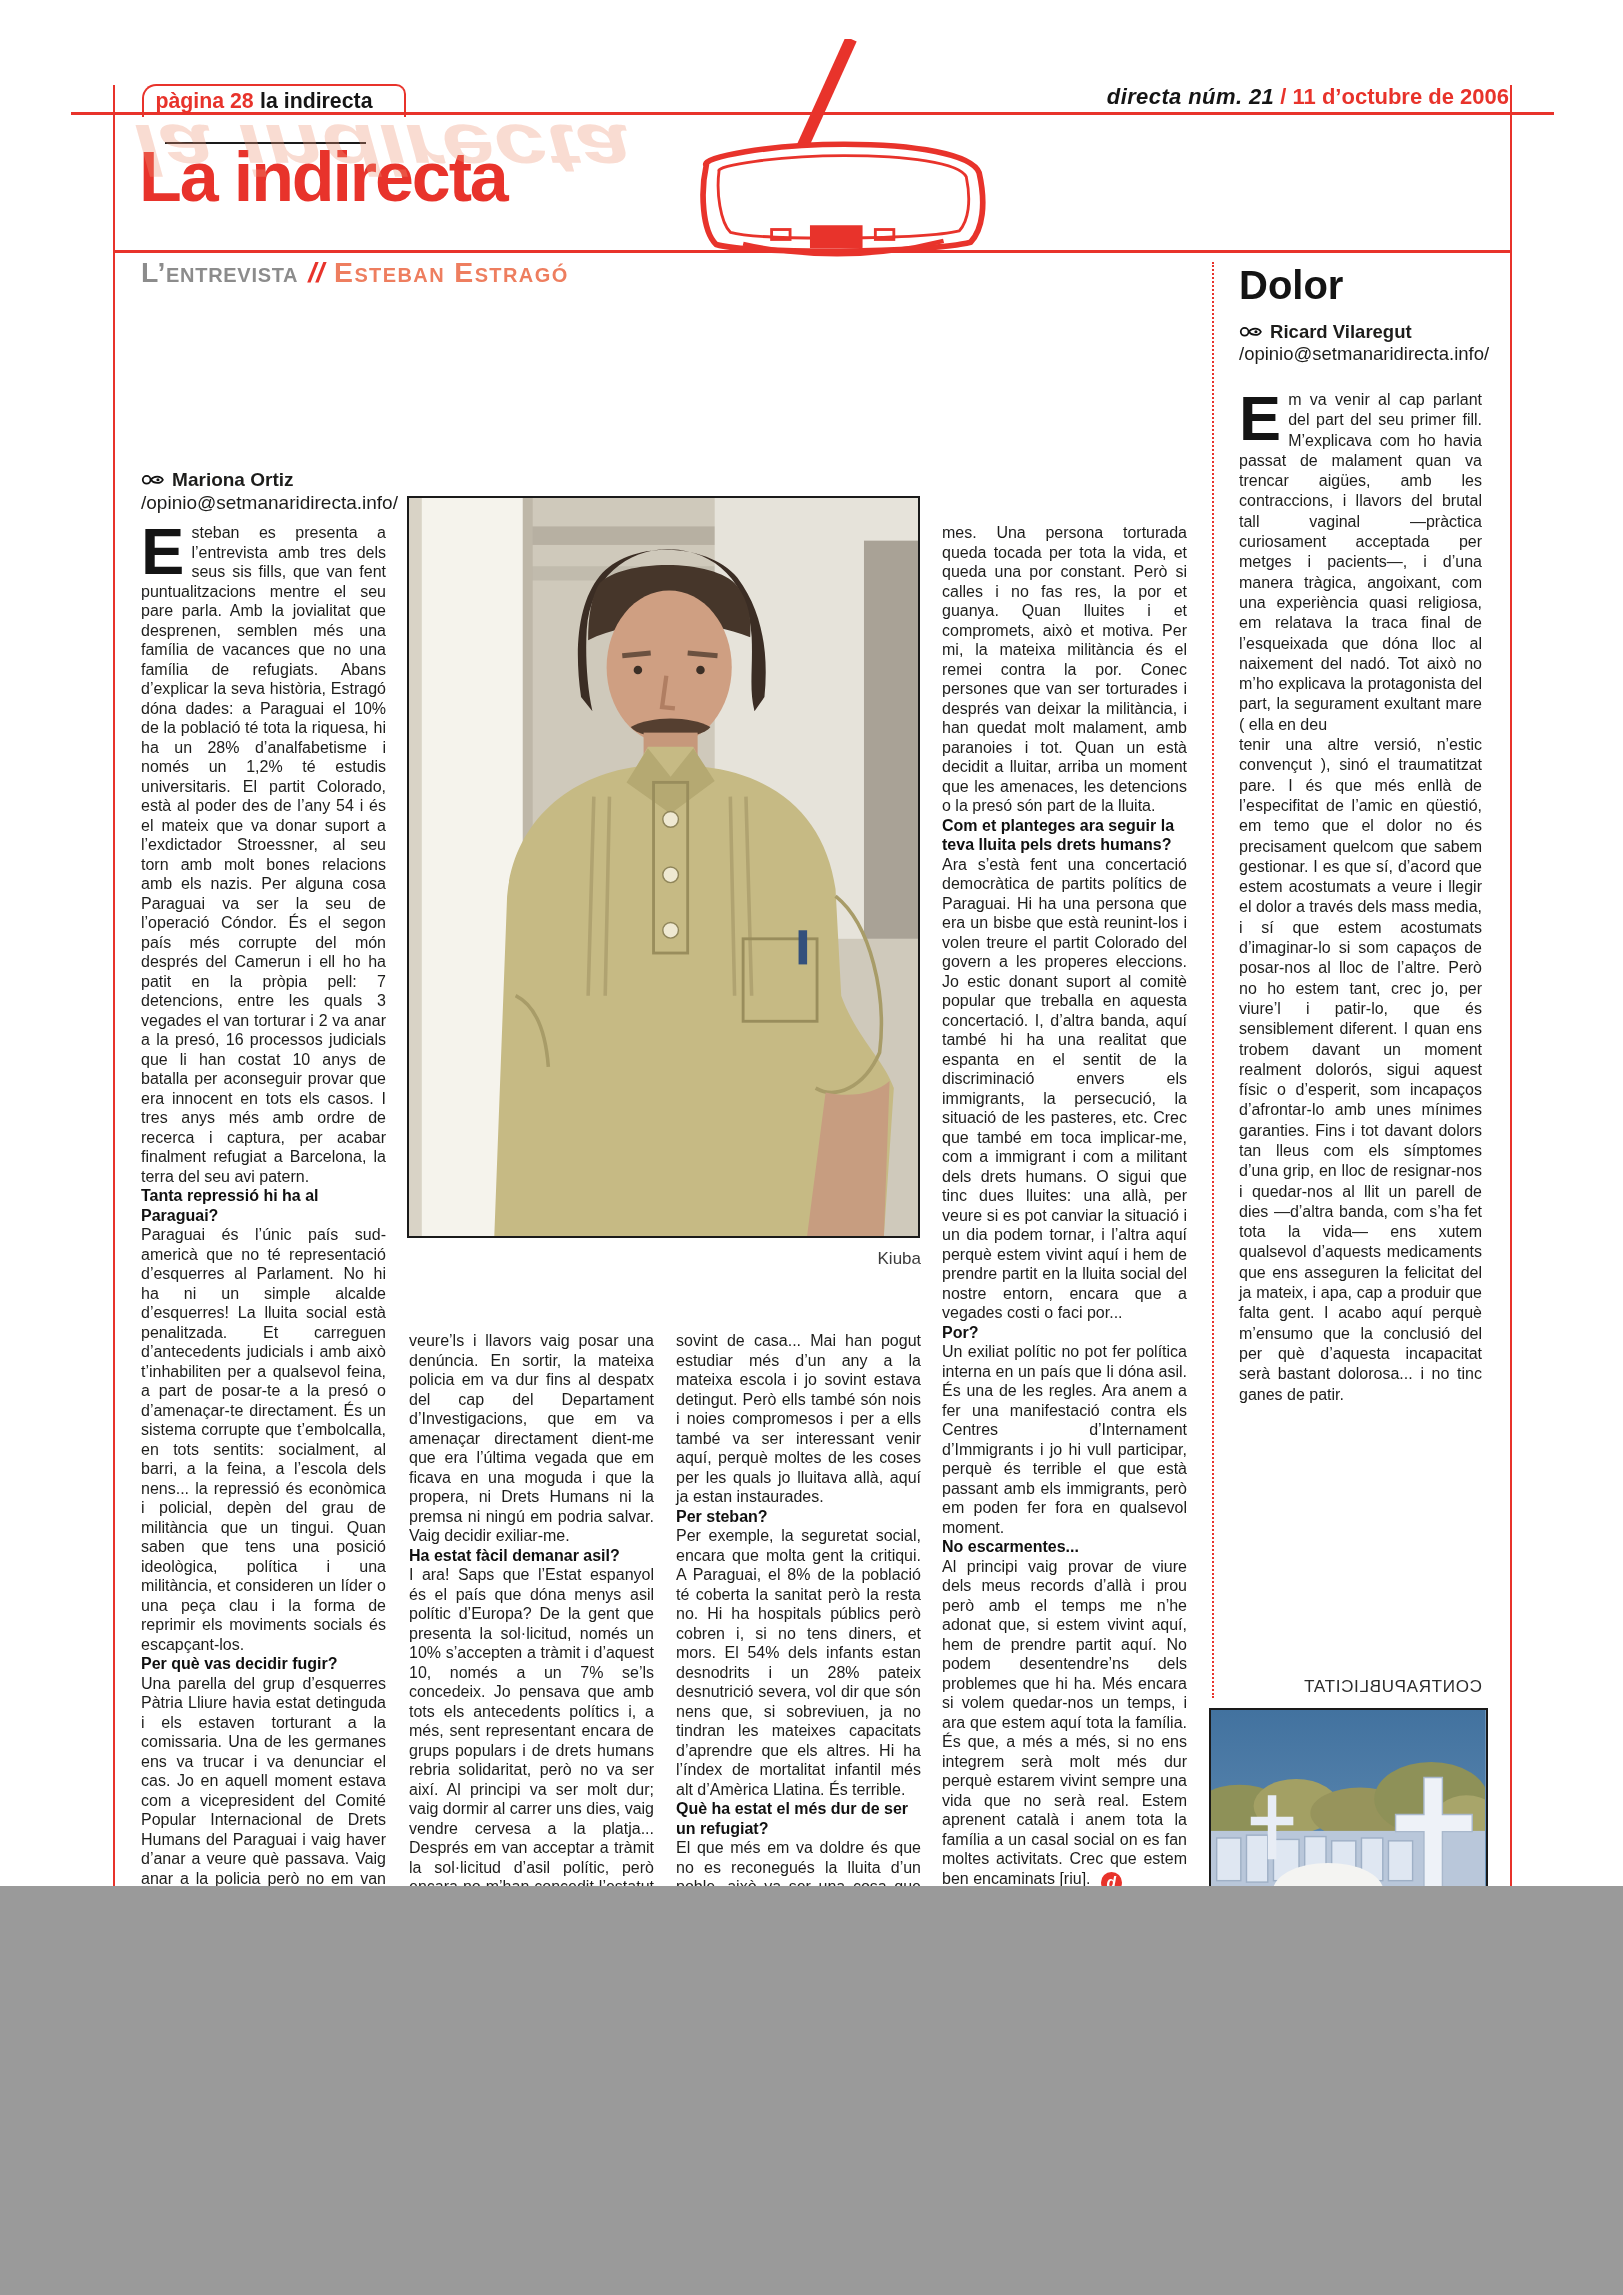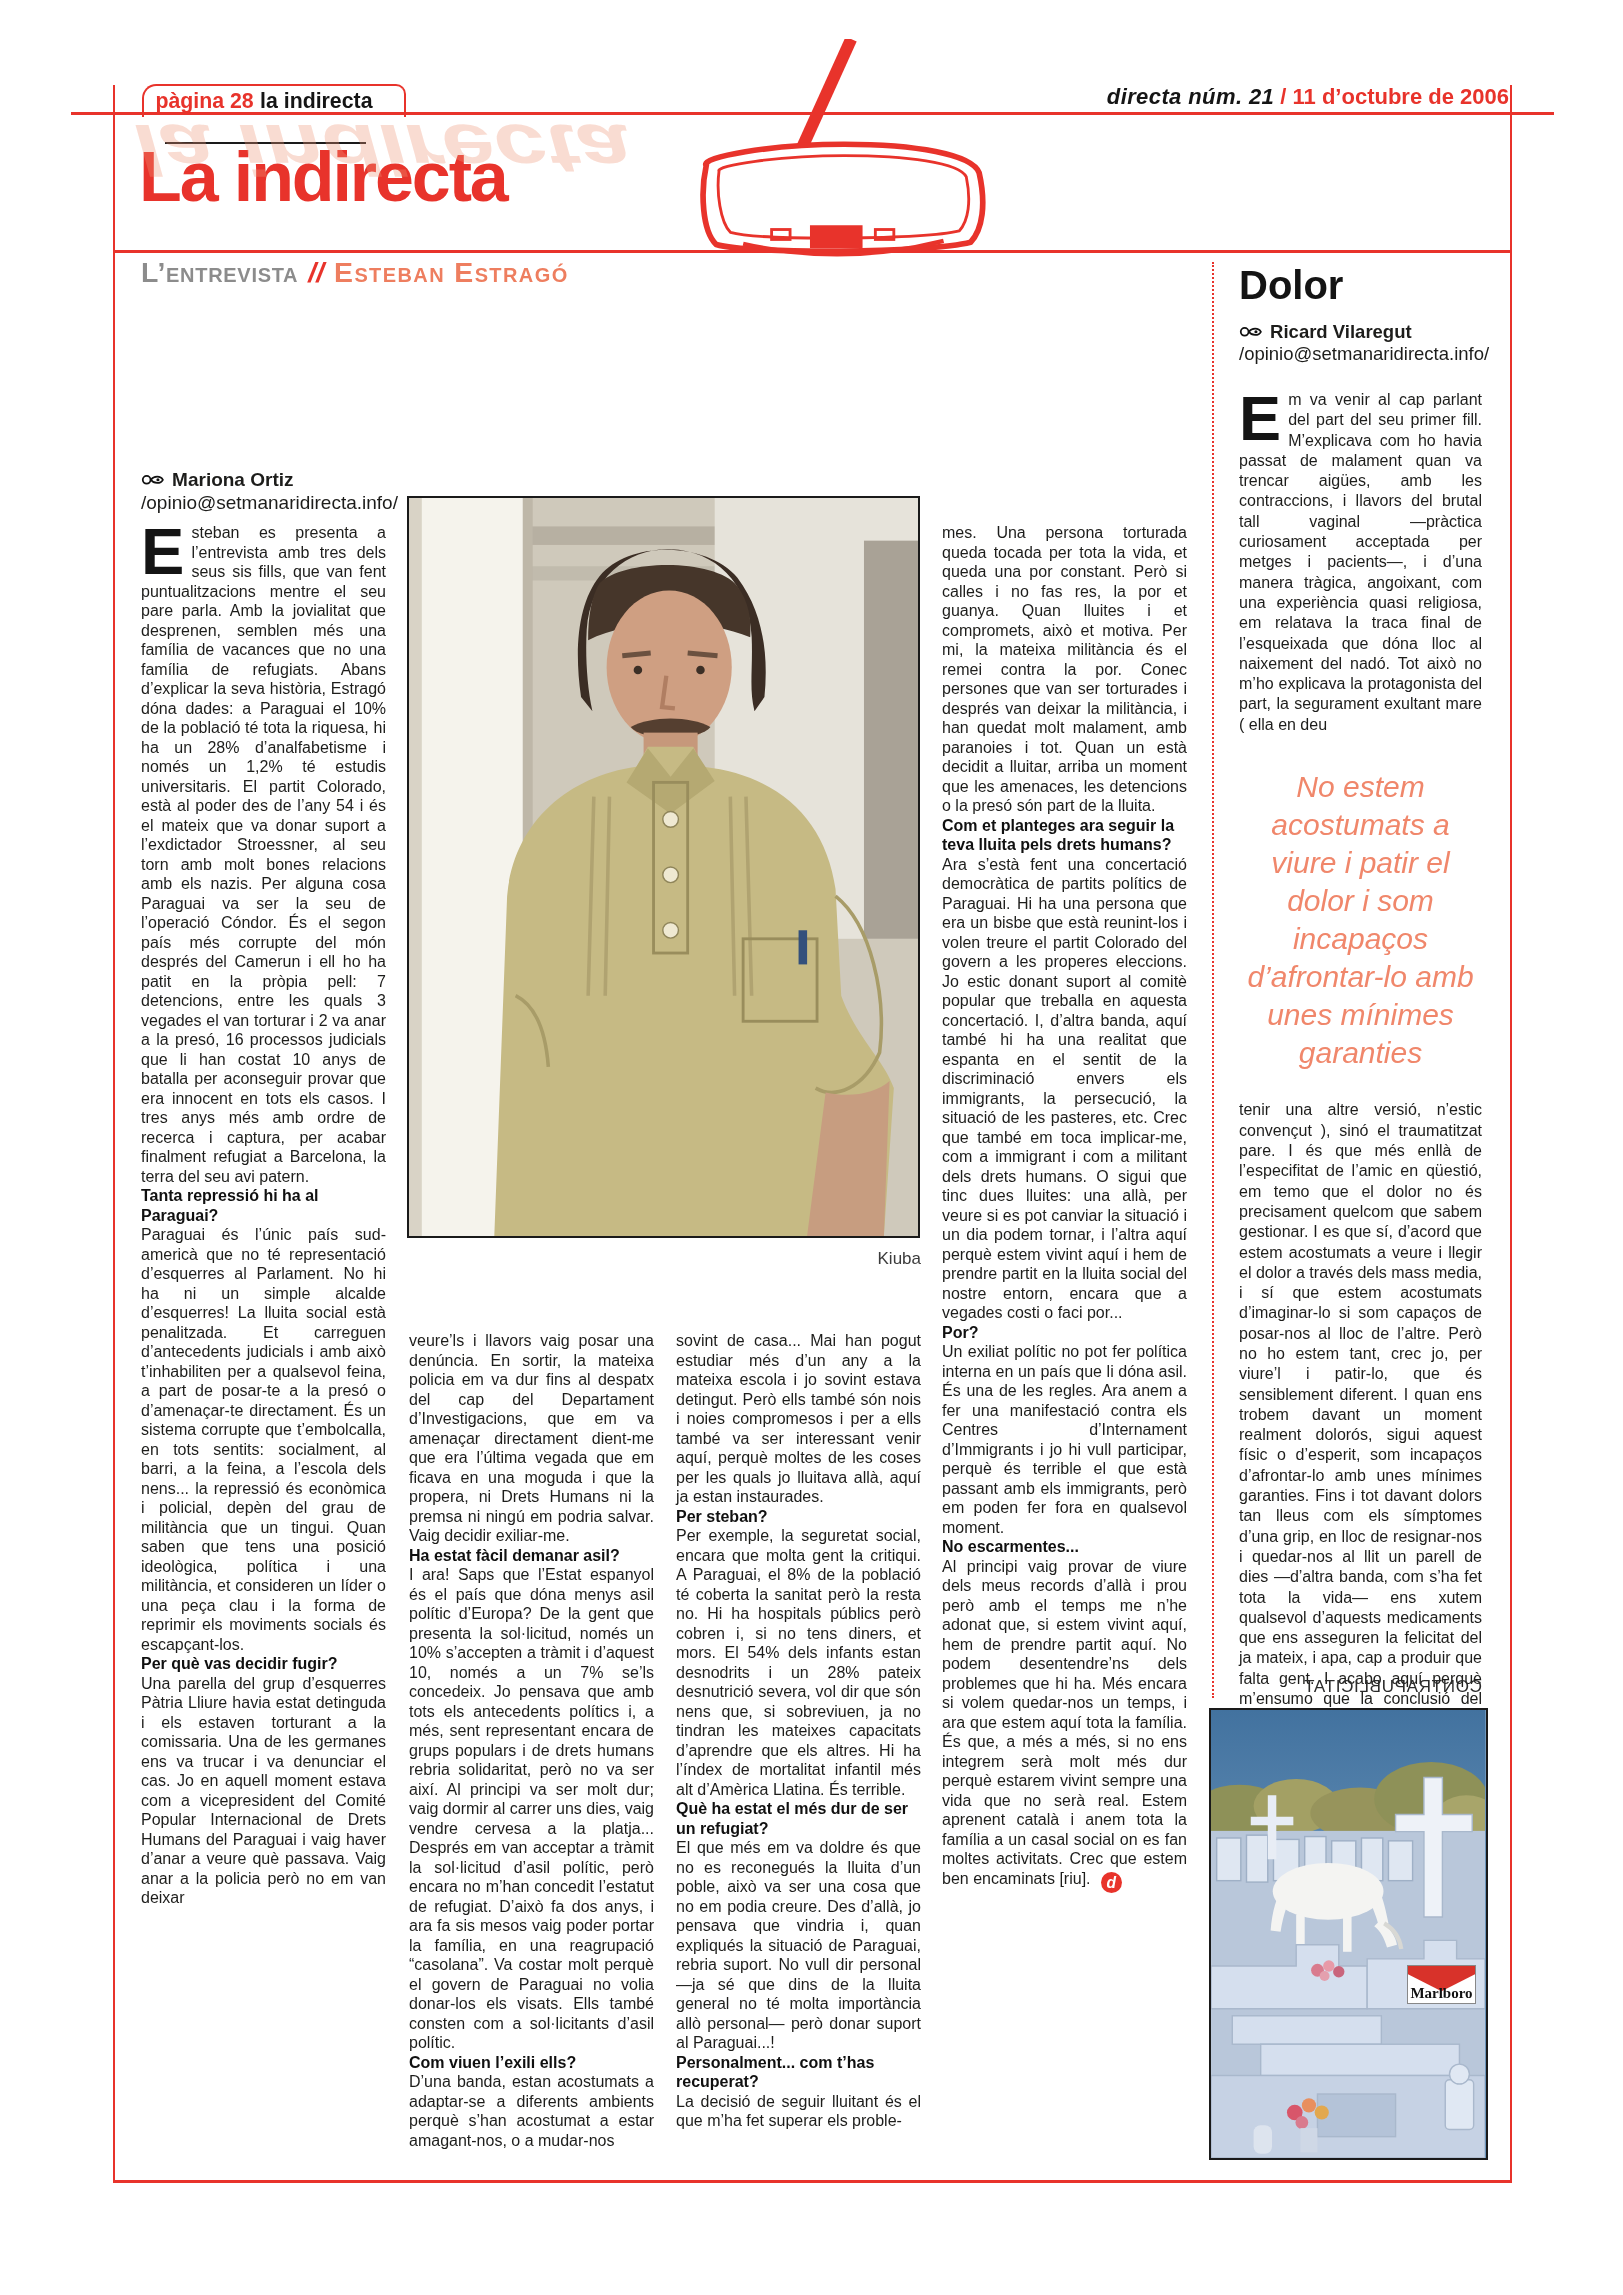--- a/index.html
+++ b/index.html
@@ -1,16 +1,16 @@
 <!DOCTYPE html>
 <html lang="ca" style="font-size:11.4px"><head>
 <meta charset="utf-8">
 <style>
   html,body{margin:0;padding:0;background:#9a9a9a;}
-  .page{position:relative;width:1623px;height:2295px;background:#ffffff;
+  .page{position:relative;width:1623px;height:1886px;background:#ffffff;
         font-family:"Liberation Sans","DejaVu Sans",sans-serif;color:#1d1d1b;overflow:hidden;}
   .abs{position:absolute;}
   
   .vrule{width:2.1px;background:#e8332b;}
   .hrule{height:2.8px;background:#e8332b;}
   .dotted-rule{width:0;border-left:2.1px dotted #e8332b;}
   
   .tab{left:142px;top:84px;width:249px;height:31px;border:2.1px solid #e8332b;border-bottom:none;
        border-radius:14.2px 10px 0 0;display:flex;align-items:center;padding-left:11.4px;gap:6.4px;}
   .tab .pg{color:#e8332b;font-weight:bold;font-size:21.3px;}
@@ -195,21 +195,20 @@
             <circle cx="8" cy="11" r="5.5" fill="none" stroke="#111" stroke-width="2.5"></circle>
             <path d="M14 11 C18 5 28 5 31 11 C28 17 18 17 14 11 Z" fill="none" stroke="#111" stroke-width="2.5"></path>
             <circle cx="24" cy="11" r="2.2" fill="#111"></circle>
           </svg>
       </span><span style="font-weight:bold;">Ricard Vilaregut</span>
     </div>
     <div>/opinio@setmanaridirecta.info/</div>
   </div>
   <div class="abs sb-flow" lang="ca">
       <div class="fl p"><span class="dropcap">E</span>m va venir al cap parlant del part del seu primer fill. M’explicava com ho havia passat de malament quan va trencar aigües, amb les contraccions, i llavors del brutal tall vaginal —pràctica curiosament acceptada per metges i pacients—, i d’una manera tràgica, angoixant, com una experiència quasi religiosa, em relatava la traca final de l’esqueixada que dóna lloc al naixement del nadó. Tot això no m’ho explicava la protagonista del part, la segurament exultant mare ( ella en deu</div>
-      <div class="fl quote">No estem acostumats a viure i patir el dolor i som incapaços d’afrontar-lo amb unes mínimes garanties</div>
       <div class="fl p">tenir una altre versió, n’estic convençut ), sinó el traumatitzat pare. I és que més enllà de l’especifitat de l’amic en qüestió, em temo que el dolor no és precisament quelcom que sabem gestionar. I es que sí, d’acord que estem acostumats a veure i llegir el dolor a través dels mass media, i sí que estem acostumats d’imaginar-lo si som capaços de posar-nos al lloc de l’altre. Però no ho estem tant, crec jo, per viure’l i patir-lo, que és sensiblement diferent. I quan ens trobem davant un moment realment dolorós, sigui aquest físic o d’esperit, som incapaços d’afrontar-lo amb unes mínimes garanties. Fins i tot davant dolors tan lleus com els símptomes d’una grip, en lloc de resignar-nos i quedar-nos al llit un parell de dies —d’altra banda, com s’ha fet tota la vida— ens xutem qualsevol d’aquests medicaments que ens asseguren la felicitat del ja mateix, i apa, cap a produir que falta gent. I acabo aquí perquè m’ensumo que la conclusió del per què d’aquesta incapacitat serà bastant dolorosa... i no tinc ganes de patir.</div>
     </div>
 
   <div class="abs counter-label">CONTRAPUBLICITAT</div>
   <div class="abs ad">
     <svg width="274" height="448" viewBox="0 0 386 630" preserveAspectRatio="none">
       <defs>
         <linearGradient id="sky" x1="0" y1="0" x2="0" y2="1">
           <stop offset="0" stop-color="#42729f"></stop>
             <stop offset="1" stop-color="#8fb3d2"></stop>

